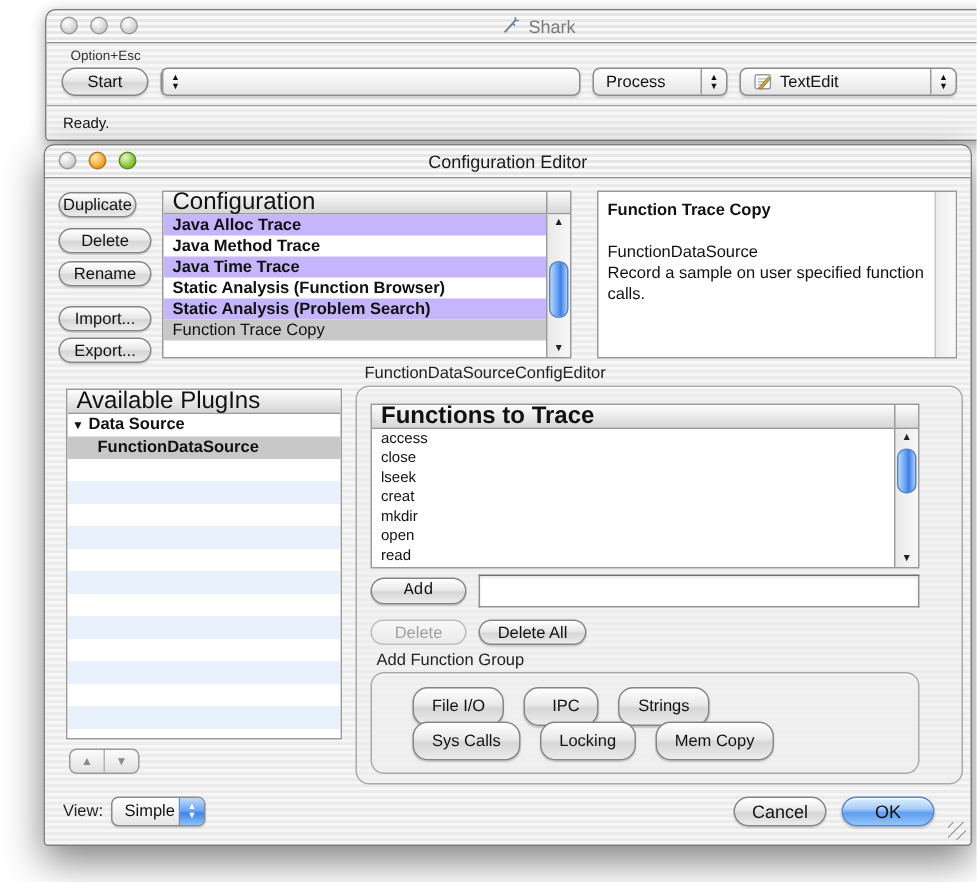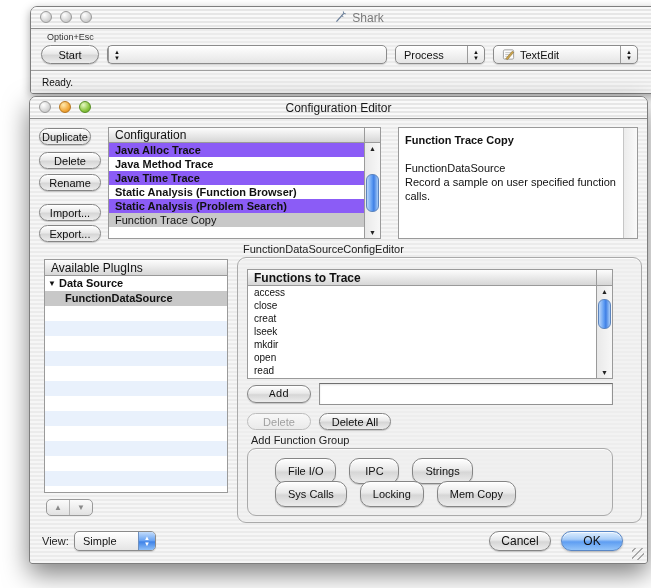--- a/index.html
+++ b/index.html
@@ -31,27 +31,27 @@
          box-shadow:0 1px 1px rgba(0,0,0,.15), inset 0 1px 0 #fff;}
   .popup .plbl{flex:1;display:flex;align-items:center;gap:5px;padding:0 8px;font-size:11px;white-space:nowrap;overflow:hidden;}
   .popup .step{width:16px;border-left:1px solid #9b9b9b;display:flex;flex-direction:column;
                align-items:center;justify-content:center;font-size:6px;line-height:6px;color:#111;}
   .popup .step.blue{background:linear-gradient(#c2dcfc,#69a3f3 48%,#3f83e8 55%,#8fc0f8);
                color:#fff;border-radius:0 4px 4px 0;border-left-color:#6d8fbe;}
 
   .list{position:absolute;box-sizing:border-box;background:#fff;border:1px solid #9a9a9a;
         display:flex;flex-direction:column;overflow:hidden;}
   .lhead{height:14px;flex:0 0 14px;background:linear-gradient(#fdfdfd,#d6d6d6);
-         border-bottom:1px solid #9a9a9a;display:flex;align-items:center;font-size:12px;}
+         border-bottom:1px solid #9a9a9a;display:flex;align-items:center;font-size:16px;}
   .lhead .hlbl{flex:1;padding-left:6px;white-space:nowrap;}
   .lhead .hstub{width:15px;align-self:stretch;border-left:1px solid #9a9a9a;}
   .lbody{flex:1;display:flex;min-height:0;}
   .lrows{flex:1;min-width:0;}
   .crow{height:14px;line-height:14px;padding-left:6px;font-size:11px;font-weight:bold;white-space:nowrap;}
-  .crow.alt{background:#8b5cf6;}
+  .crow.alt{background:#c4b5fd;}
   .crow.sel{background:#c8c8c8;font-weight:normal;}
   .scol{width:15px;flex:0 0 15px;border-left:1px solid #9a9a9a;display:flex;flex-direction:column;
         background:linear-gradient(90deg,#e9e9e9,#f7f7f7);}
   .sarr{height:11px;flex:0 0 11px;display:flex;align-items:center;justify-content:center;
         font-size:7px;color:#222;}
   .strk{flex:1;position:relative;}
   .sthumb{position:absolute;left:1px;right:1px;border-radius:6px;
           background:linear-gradient(90deg,#bad6f9,#5e9cf3 45%,#3f7fe4 62%,#a9cdf8);
           border:1px solid #5c84bd;box-sizing:border-box;}
 
@@ -77,21 +77,21 @@
   .seg .cell{width:22px;height:15px;display:flex;align-items:center;justify-content:center;
        font-size:8px;color:#8a8a8a;}
   .seg .cell + .cell{border-left:1px solid #b5b5b5;}
   .grip{position:absolute;width:12px;height:12px;
         background:repeating-linear-gradient(135deg,transparent 0 2px,#a8a8a8 2px 3px,transparent 3px 5px);}
   .small{font-size:9px;color:#333;}
   .statusbar{position:absolute;left:0;right:0;bottom:0;height:22px;border-top:1px solid #9e9e9e;
              display:flex;align-items:center;border-radius:0 0 2px 2px;}
   .statusbar .stxt{font-size:10px;padding-left:11px;}
   .groupbtns{position:absolute;display:flex;gap:13px;}
-  .gb{position:static;height:17px;padding:12px 12px;}
+  .gb{position:static;height:17px;padding:12px 12px;justify-content:flex-end;}
   .sidebtn{height:17px;font-size:11px;}
 </style>
 </head>
 <body>
 
 <div class="stage">
 
   <div class="win pin" style="left:30px;top:6px;width:617px;height:86px;box-shadow:0 3px 10px rgba(0,0,0,.35);padding-left:39px;">
     <div class="titlebar">
       <div class="lights">
@@ -239,22 +239,22 @@
 
     <div class="list" style="left:217px;top:172px;width:366px;height:110px;">
       <div class="lhead" style="flex-basis:15px;height:15px;">
         <span class="hlbl" style="font-weight:bold;">Functions to Trace</span>
         <span class="hstub"></span>
       </div>
       <div class="lbody">
         <div class="lrows">
           <div class="frow">access</div>
           <div class="frow">close</div>
+          <div class="frow">lseek</div>
           <div class="frow">creat</div>
-          <div class="frow">lseek</div>
           <div class="frow">mkdir</div>
           <div class="frow">open</div>
           <div class="frow">read</div>
         </div>
         <div class="scol">
           <div class="sarr">▲</div>
           <div class="strk">
               <div class="sthumb" style="top:2px;height:30px;"></div>
             </div>
           <div class="sarr">▼</div>
@@ -293,21 +293,21 @@
         </div>
       <div class="aquabtn gb">
           <span>Locking</span>
         </div>
       <div class="aquabtn gb">
           <span>Mem Copy</span>
         </div>
     </div>
 
     <div class="flabel" style="left:12px;top:438px;">View:</div>
-    <div class="popup" style="left:44px;top:434px;width:82px;height:20px;">
+    <div class="popup" style="left:44px;top:434px;width:63px;height:20px;">
       <span class="plbl">
           <span>Simple</span>
         </span>
       <span class="step blue">
           <span>▲</span>
           <span>▼</span>
         </span>
     </div>
     <div class="aquabtn" style="left:459px;top:434px;width:62px;height:20px;border-radius:11px;font-size:12px;">
       <span>Cancel</span>

